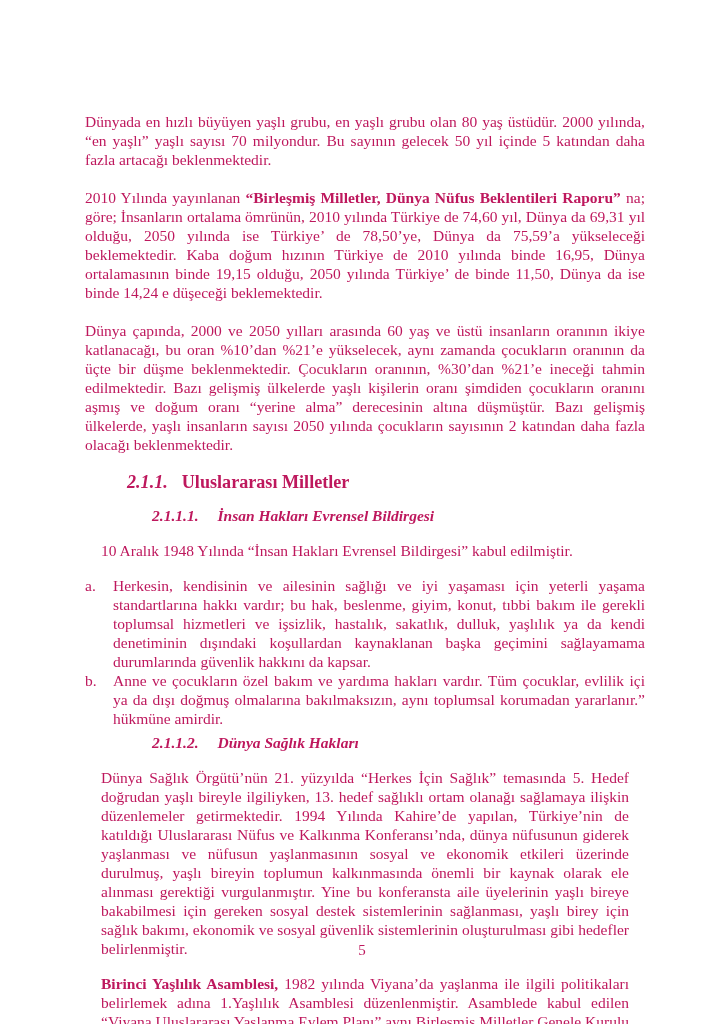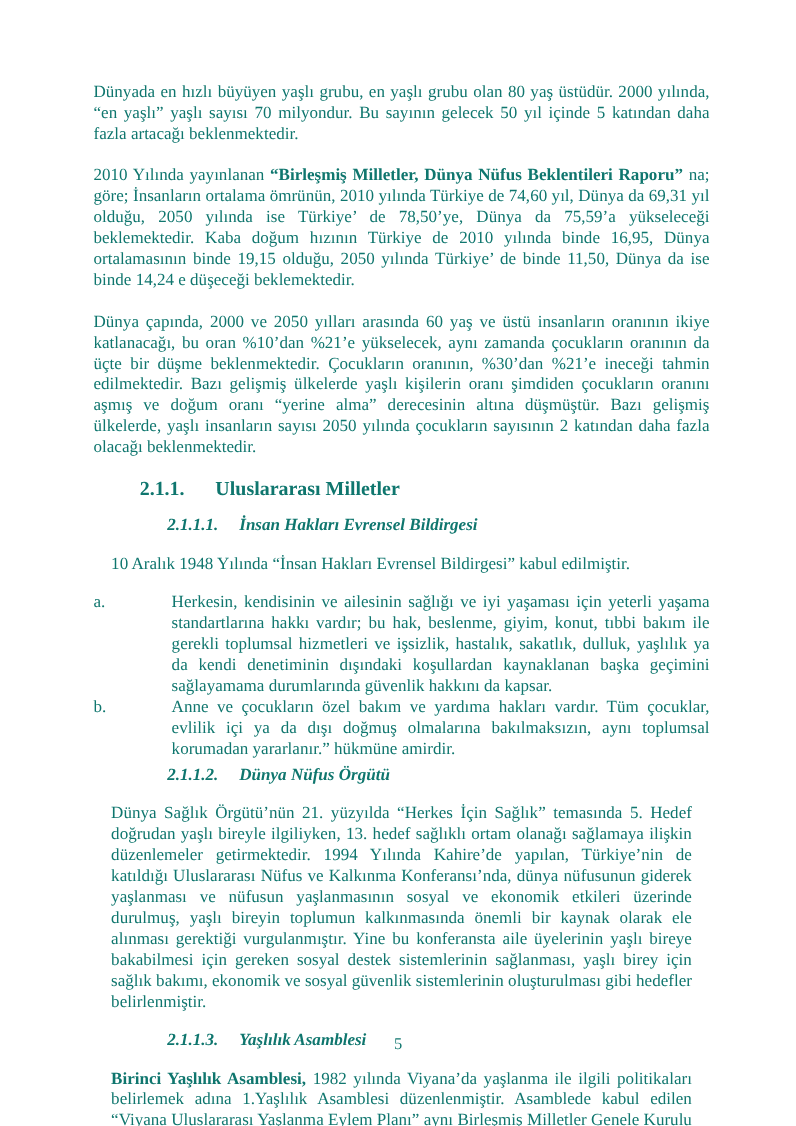--- a/index.html
+++ b/index.html
@@ -6,60 +6,59 @@
     margin: 0;
     padding: 0;
     background: #ffffff;
   }
   .page {
     position: relative;
     width: 724px;
     height: 1024px;
     background: #ffffff;
     box-sizing: border-box;
-    padding: 74px 79px 0 85px;
+    padding: 112px 79px 0 85px;
     font-family: "Liberation Serif", serif;
     font-size: 15.5px;
     line-height: 19px;
-    color: #0f766e;
+    color: #be185d;
     overflow: hidden;
   }
   .para {
     margin: 0 0 19px 0;
     text-align: justify;
   }
   .para-tight {
     margin: 16px;
     text-align: justify;
   }
   .heading1 {
     margin: 0 0 14px 42px;
     font-weight: bold;
     text-align: left;
   }
-  .heading1 .h-num { margin-right: 28px; }
+  .heading1 .h-num { margin-right: 14px; font-style: italic; }
   .heading2 {
     margin: 5px 0 0 67px;
     font-weight: bold;
     font-style: italic;
     text-align: left;
   }
   .heading2 .h-num { margin-right: 19px; text-align: center; }
   .list-item {
     display: flex;
     margin: 0;
   }
   .list-item .marker {
     flex: 0 0 28px;
     text-align: left;
   }
   .list-item .item-text {
     flex: 1;
     text-align: justify;
-    margin-left: 43px;
   }
   b { font-weight: bold; }
   .page-number {
     position: absolute;
     left: 0;
     right: 0;
     top: 941px;
     text-align: center;
     font-size: 15px;
   }
@@ -85,25 +84,24 @@
   <div class="list-item">
     <span class="marker">a.</span>
     <span class="item-text">Herkesin, kendisinin ve ailesinin sağlığı ve iyi yaşaması için yeterli yaşama standartlarına hakkı vardır; bu hak, beslenme, giyim, konut, tıbbi bakım ile gerekli toplumsal hizmetleri ve işsizlik, hastalık, sakatlık, dulluk, yaşlılık ya da kendi denetiminin dışındaki koşullardan kaynaklanan başka geçimini sağlayamama durumlarında güvenlik hakkını da kapsar.</span>
   </div>
 
   <div class="list-item">
     <span class="marker">b.</span>
     <span class="item-text">Anne ve çocukların özel bakım ve yardıma hakları vardır. Tüm çocuklar, evlilik içi ya da dışı doğmuş olmalarına bakılmaksızın, aynı toplumsal korumadan yararlanır.” hükmüne amirdir.</span>
   </div>
 
-  <h4 class="heading2"><span class="h-num">2.1.1.2.</span><span>Dünya Nüfus Örgütü</span></h4>
+  <h4 class="heading2"><span class="h-num">2.1.1.2.</span><span>Dünya Sağlık Hakları</span></h4>
 
   <p class="para-tight">Dünya Sağlık Örgütü’nün 21. yüzyılda “Herkes İçin Sağlık” temasında 5. Hedef doğrudan yaşlı bireyle ilgiliyken, 13. hedef sağlıklı ortam olanağı sağlamaya ilişkin düzenlemeler getirmektedir. 1994 Yılında Kahire’de yapılan, Türkiye’nin de katıldığı Uluslararası Nüfus ve Kalkınma Konferansı’nda, dünya nüfusunun giderek yaşlanması ve nüfusun yaşlanmasının sosyal ve ekonomik etkileri üzerinde durulmuş, yaşlı bireyin toplumun kalkınmasında önemli bir kaynak olarak ele alınması gerektiği vurgulanmıştır. Yine bu konferansta aile üyelerinin yaşlı bireye bakabilmesi için gereken sosyal destek sistemlerinin sağlanması, yaşlı birey için sağlık bakımı, ekonomik ve sosyal güvenlik sistemlerinin oluşturulması gibi hedefler belirlenmiştir.</p>
 
-  <h4 class="heading2"><span class="h-num">2.1.1.3.</span><span>Yaşlılık Asamblesi</span></h4>
 
   <p class="para-tight"><b>Birinci Yaşlılık Asamblesi,</b><span> 1982 yılında Viyana’da yaşlanma ile ilgili politikaları belirlemek adına 1.Yaşlılık Asamblesi düzenlenmiştir. Asamblede kabul edilen “Viyana Uluslararası Yaşlanma Eylem Planı” aynı Birleşmiş Milletler Genele Kurulu tarafından da onaylanmıştır. Bağımsız yaşam, katılımcılık, bakım, onurlu yaşam ve kendini gerçekleştirme gibi beş başlıkta özetlenebilecek çıktılar detaylı öneriler sunmuştur.</span></p>
 
 
   <p class="para-tight"><b>İkinci Yaşlılık Asamblesi</b><span>, 8-12 Nisan 2002 tarihleri arasında Birleşmiş Milletler tarafından Madrid’de düzenlenmiş olan 2. Yaşlılık Asamblesinde ise, yaşlı nüfusun yaşam kalitelerinin</span></p>
 
   <div class="page-number">5</div>
 
 </div>
 

